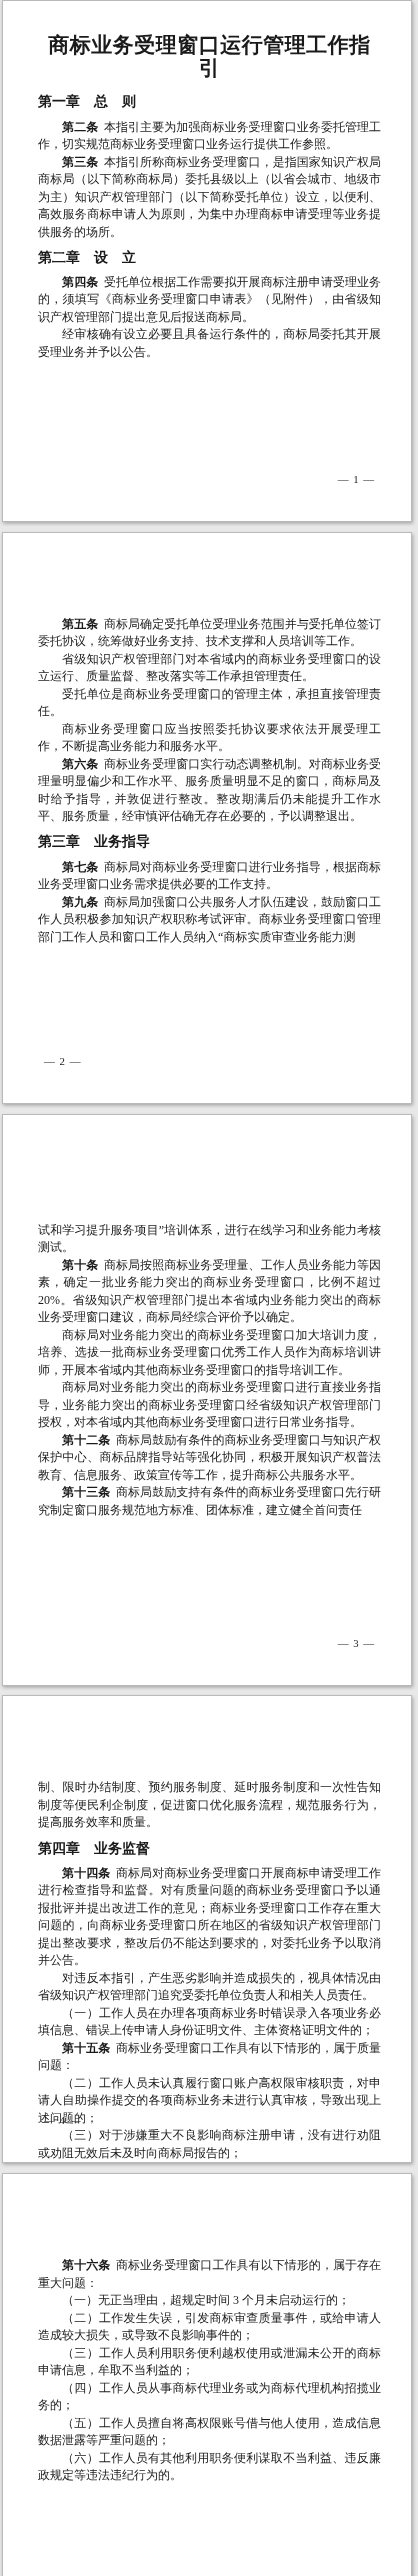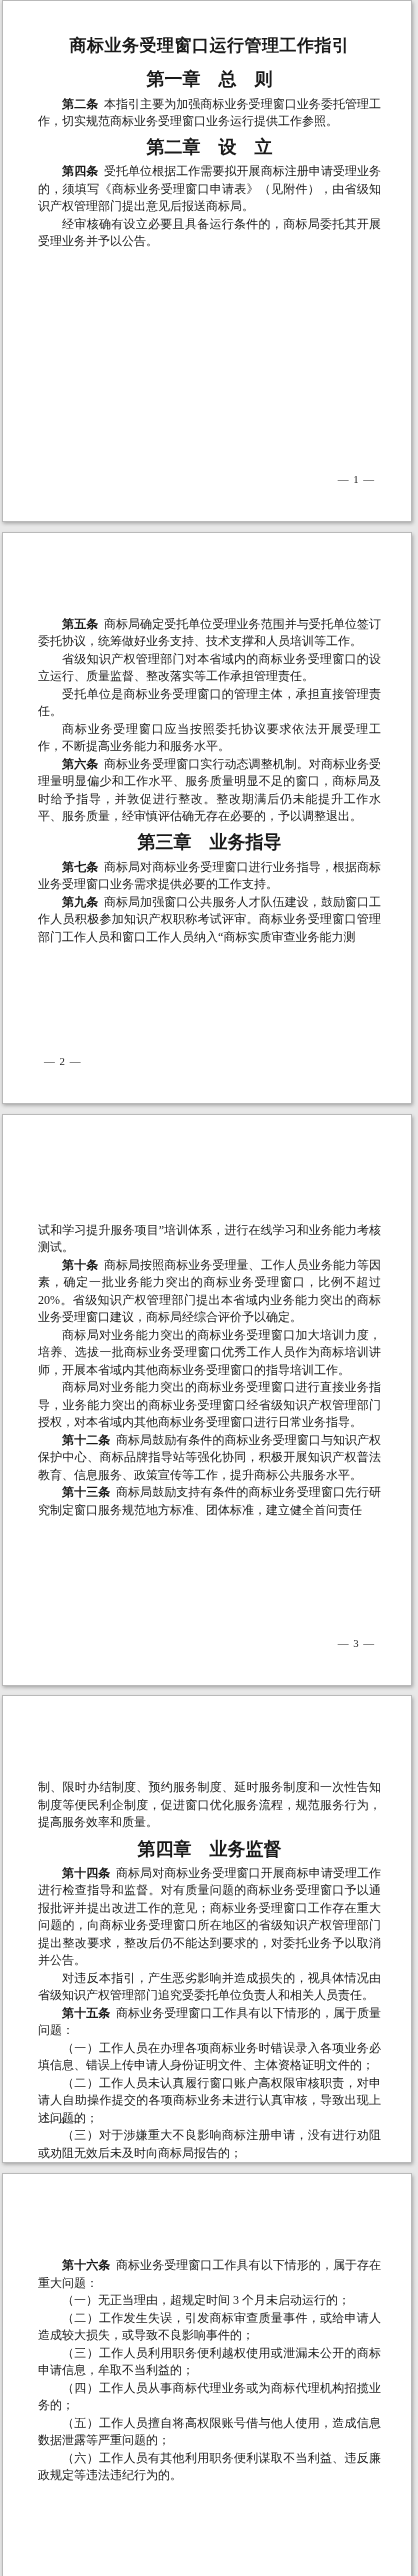--- a/index.html
+++ b/index.html
@@ -25,32 +25,31 @@
   .page:nth-child(1){height:522px;padding-top:33px;}
   .page:nth-child(2){height:572px;padding-top:83px;}
   .page:nth-child(3){height:572px;padding-top:107px;}
   .page:nth-child(4){height:468px;padding-top:83px;}
   .page:nth-child(5){height:572px;padding-top:83px;}
   .page:nth-child(6){height:572px;padding-top:83px;}
   .page:nth-child(7){height:509px;padding-top:61px;margin-bottom:0;}
 
   .doc-title{
     margin:0 0 13.4px 0;
-    font-size:17px;
+    font-size:21px;
     line-height:23px;
     font-weight:700;
     text-align:center;
     letter-spacing:0.5px;
   }
   .chapter{
     margin:7.7px 0 6.7px 0;
-    font-size:18px;
+    font-size:14px;
     line-height:18.5px;
     font-weight:700;
-    text-align:center;
   }
   .para{
     margin:0;
     font-size:12px;
     line-height:17.5px;
     text-align:justify;
     text-indent:24px;
   }
   .para.no-indent{text-indent:0;}
   .para-label{font-weight:700;margin-right:5.7px;}
@@ -65,20 +64,21 @@
   .page-number.left{left:41px;}
 </style>
 </head>
 <body>
 
 <main id="doc">
     <section class="page">
       <h1 class="doc-title">商标业务受理窗口运行管理工作指引</h1>
       <h2 class="chapter">第一章　总　则</h2>
       <p class="para"><b class="para-label">第二条</b><span class="para-text">本指引主要为加强商标业务受理窗口业务委托管理工作，切实规范商标业务受理窗口业务运行提供工作参照。</span></p>
+      <p class="para"><b class="para-label">第三条</b><span class="para-text">本指引所称商标业务受理窗口，是指国家知识产权局商标局（以下简称商标局）委托县级以上（以省会城市、地级市为主）知识产权管理部门（以下简称受托单位）设立，以便利、高效服务商标申请人为原则，为集中办理商标申请受理等业务提供服务的场所。</span></p>
       <h2 class="chapter">第二章　设　立</h2>
       <p class="para"><b class="para-label">第四条</b><span class="para-text">受托单位根据工作需要拟开展商标注册申请受理业务的，须填写《商标业务受理窗口申请表》（见附件），由省级知识产权管理部门提出意见后报送商标局。</span></p>
       <p class="para"><span class="para-text">经审核确有设立必要且具备运行条件的，商标局委托其开展受理业务并予以公告。</span></p>
       <div class="page-number right">— 1 —</div>
     </section>
     <section class="page">
       <p class="para"><b class="para-label">第五条</b><span class="para-text">商标局确定受托单位受理业务范围并与受托单位签订委托协议，统筹做好业务支持、技术支撑和人员培训等工作。</span></p>
       <p class="para"><span class="para-text">省级知识产权管理部门对本省域内的商标业务受理窗口的设立运行、质量监督、整改落实等工作承担管理责任。</span></p>
       <p class="para"><span class="para-text">受托单位是商标业务受理窗口的管理主体，承担直接管理责任。</span></p>
       <p class="para"><span class="para-text">商标业务受理窗口应当按照委托协议要求依法开展受理工作，不断提高业务能力和服务水平。</span></p>
@@ -95,22 +95,22 @@
       <p class="para"><span class="para-text">商标局对业务能力突出的商标业务受理窗口进行直接业务指导，业务能力突出的商标业务受理窗口经省级知识产权管理部门授权，对本省域内其他商标业务受理窗口进行日常业务指导。</span></p>
       <p class="para"><b class="para-label">第十二条</b><span class="para-text">商标局鼓励有条件的商标业务受理窗口与知识产权保护中心、商标品牌指导站等强化协同，积极开展知识产权普法教育、信息服务、政策宣传等工作，提升商标公共服务水平。</span></p>
       <p class="para"><b class="para-label">第十三条</b><span class="para-text">商标局鼓励支持有条件的商标业务受理窗口先行研究制定窗口服务规范地方标准、团体标准，建立健全首问责任</span></p>
       <div class="page-number right">— 3 —</div>
     </section>
     <section class="page">
       <p class="para no-indent"><span class="para-text">制、限时办结制度、预约服务制度、延时服务制度和一次性告知制度等便民利企制度，促进窗口优化服务流程，规范服务行为，提高服务效率和质量。</span></p>
       <h2 class="chapter">第四章　业务监督</h2>
       <p class="para"><b class="para-label">第十四条</b><span class="para-text">商标局对商标业务受理窗口开展商标申请受理工作进行检查指导和监督。对有质量问题的商标业务受理窗口予以通报批评并提出改进工作的意见；商标业务受理窗口工作存在重大问题的，向商标业务受理窗口所在地区的省级知识产权管理部门提出整改要求，整改后仍不能达到要求的，对委托业务予以取消并公告。</span></p>
       <p class="para"><span class="para-text">对违反本指引，产生恶劣影响并造成损失的，视具体情况由省级知识产权管理部门追究受委托单位负责人和相关人员责任。</span></p>
+      <p class="para"><span class="para-text">（一）工作人员在办理各项商标业务时错误录入各项业务必填信息、错误上传申请人身份证明文件、主体资格证明文件的；</span></p>
       <p class="para"><b class="para-label">第十五条</b><span class="para-text">商标业务受理窗口工作具有以下情形的，属于质量问题：</span></p>
-      <p class="para"><span class="para-text">（一）工作人员在办理各项商标业务时错误录入各项业务必填信息、错误上传申请人身份证明文件、主体资格证明文件的；</span></p>
       <p class="para"><span class="para-text">（二）工作人员未认真履行窗口账户高权限审核职责，对申请人自助操作提交的各项商标业务未进行认真审核，导致出现上述问题的；</span></p>
       <p class="para"><span class="para-text">（三）对于涉嫌重大不良影响商标注册申请，没有进行劝阻或劝阻无效后未及时向商标局报告的；</span></p>
       <p class="para"><span class="para-text">（四）其他影响商标申请质量的情形。</span></p>
       <div class="page-number left">— 4 —</div>
     </section>
     <section class="page">
       <p class="para"><b class="para-label">第十六条</b><span class="para-text">商标业务受理窗口工作具有以下情形的，属于存在重大问题：</span></p>
       <p class="para"><span class="para-text">（一）无正当理由，超规定时间 3 个月未启动运行的；</span></p>
       <p class="para"><span class="para-text">（二）工作发生失误，引发商标审查质量事件，或给申请人造成较大损失，或导致不良影响事件的；</span></p>
       <p class="para"><span class="para-text">（三）工作人员利用职务便利越权使用或泄漏未公开的商标申请信息，牟取不当利益的；</span></p>

